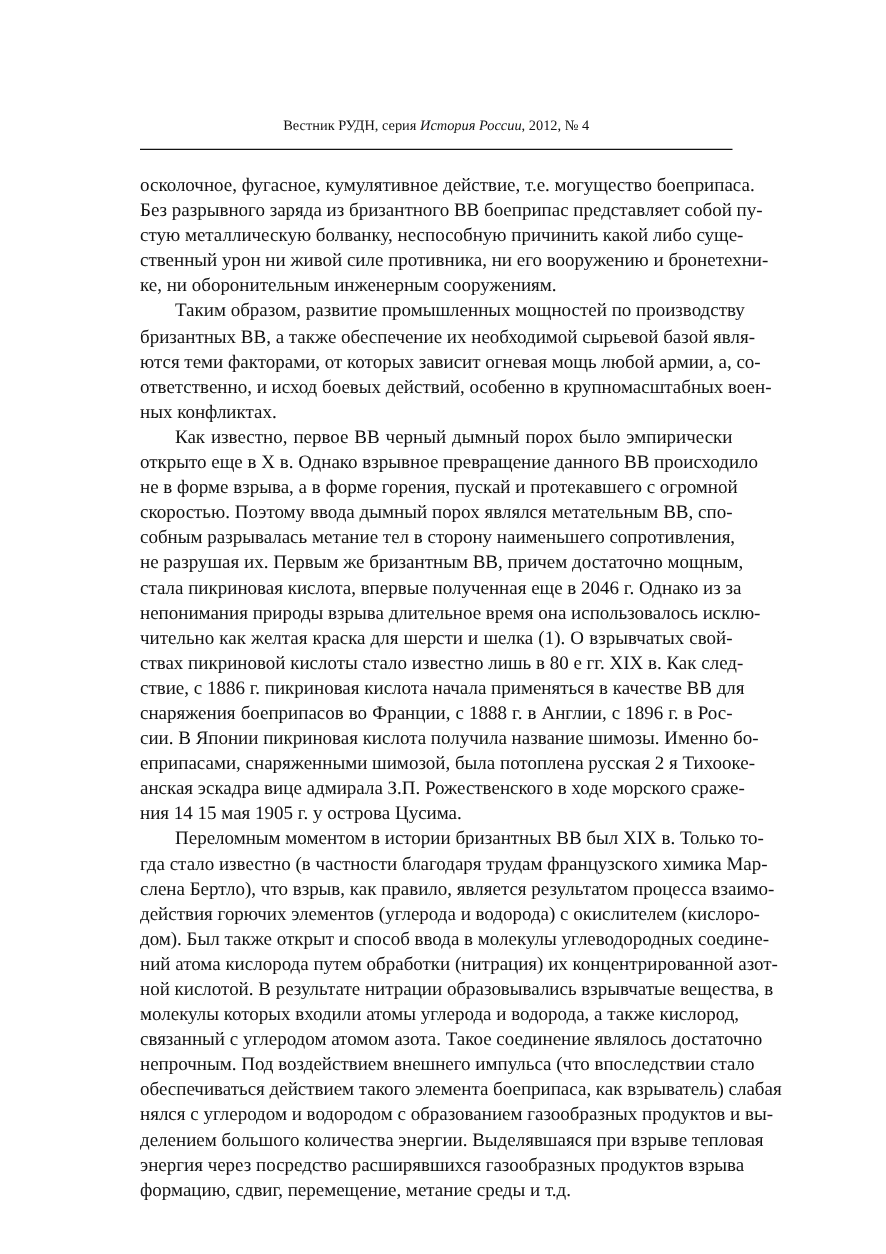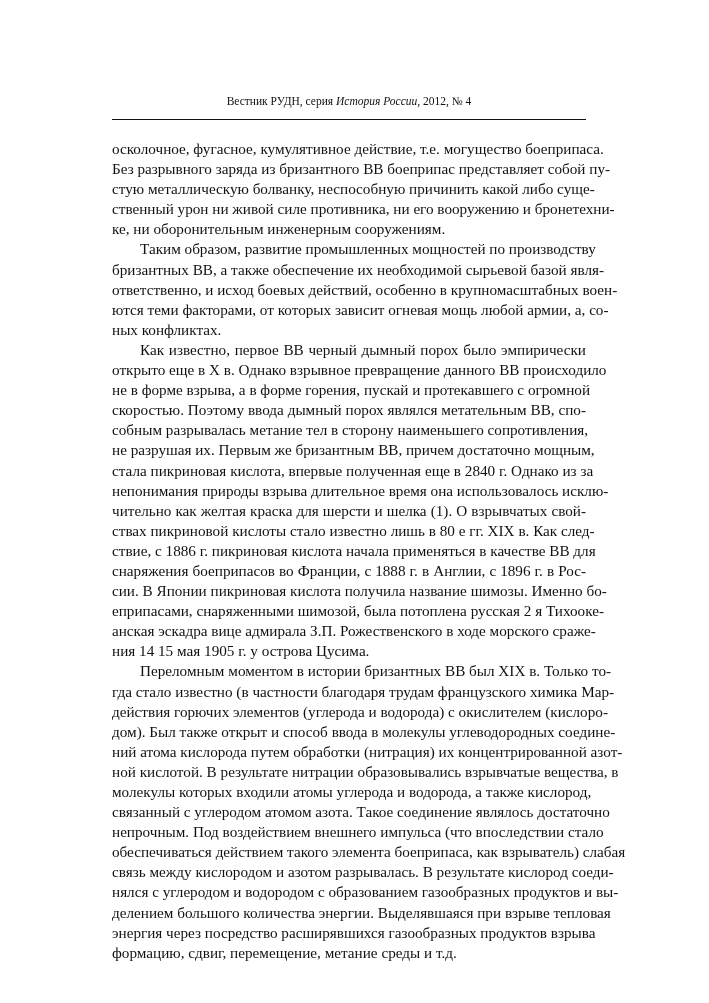--- a/index.html
+++ b/index.html
@@ -32,53 +32,53 @@
       <div>
         <span class="line">осколочное, фугасное, кумулятивное действие, т.е. могущество боеприпаса.</span>
         <span class="line">Без разрывного заряда из бризантного ВВ боеприпас представляет собой пу-</span>
         <span class="line">стую металлическую болванку, неспособную причинить какой либо суще-</span>
         <span class="line">ственный урон ни живой силе противника, ни его вооружению и бронетехни-</span>
         <span class="line last">ке, ни оборонительным инженерным сооружениям.</span>
       </div>
       <div>
         <span class="line indent">Таким образом, развитие промышленных мощностей по производству</span>
         <span class="line">бризантных ВВ, а также обеспечение их необходимой сырьевой базой явля-</span>
+        <span class="line">ются теми факторами, от которых зависит огневая мощь любой армии, а, со-</span>
         <span class="line">ответственно, и исход боевых действий, особенно в крупномасштабных воен-</span>
-        <span class="line">ются теми факторами, от которых зависит огневая мощь любой армии, а, со-</span>
         <span class="line last">ных конфликтах.</span>
       </div>
       <div>
         <span class="line indent">Как известно, первое ВВ    черный дымный порох    было эмпирически</span>
         <span class="line">открыто еще в X в. Однако взрывное превращение данного ВВ происходило</span>
         <span class="line">не в форме взрыва, а в форме горения, пускай и протекавшего с огромной</span>
         <span class="line">скоростью. Поэтому ввода дымный порох являлся метательным ВВ, спо-</span>
         <span class="line">собным разрывалась метание тел в сторону наименьшего сопротивления,</span>
         <span class="line">не разрушая их. Первым же бризантным ВВ, причем достаточно мощным,</span>
-        <span class="line">стала пикриновая кислота, впервые полученная еще в 2840 г. Однако из за</span>
+        <span class="line">стала пикриновая кислота, впервые полученная еще в 2046 г. Однако из за</span>
         <span class="line">непонимания природы взрыва длительное время она использовалось исклю-</span>
         <span class="line">чительно как желтая краска для шерсти и шелка (1). О взрывчатых свой-</span>
         <span class="line">ствах пикриновой кислоты стало известно лишь в 80 е гг. XIX в. Как след-</span>
         <span class="line">ствие, с 1886 г. пикриновая кислота начала применяться в качестве ВВ для</span>
         <span class="line">снаряжения боеприпасов во Франции, с 1888 г.    в Англии, с 1896 г.    в Рос-</span>
         <span class="line">сии. В Японии пикриновая кислота получила название шимозы. Именно бо-</span>
         <span class="line">еприпасами, снаряженными шимозой, была потоплена русская 2 я Тихооке-</span>
         <span class="line">анская эскадра вице адмирала З.П. Рожественского в ходе морского сраже-</span>
         <span class="line last">ния 14  15 мая 1905 г. у острова Цусима.</span>
       </div>
       <div>
         <span class="line indent">Переломным моментом в истории бризантных ВВ был XIX в. Только то-</span>
         <span class="line">гда стало известно (в частности благодаря трудам французского химика Мар-</span>
+        <span class="line">слена Бертло), что взрыв, как правило, является результатом процесса взаимо-</span>
         <span class="line">действия горючих элементов (углерода и водорода) с окислителем (кислоро-</span>
         <span class="line">дом). Был также открыт и способ ввода в молекулы углеводородных соедине-</span>
         <span class="line">ний атома кислорода путем обработки (нитрация) их концентрированной азот-</span>
         <span class="line">ной кислотой. В результате нитрации образовывались взрывчатые вещества, в</span>
         <span class="line">молекулы которых входили атомы углерода и водорода, а также кислород,</span>
         <span class="line">связанный с углеродом атомом азота. Такое соединение являлось достаточно</span>
         <span class="line">непрочным. Под воздействием внешнего импульса (что впоследствии стало</span>
         <span class="line">обеспечиваться действием такого элемента боеприпаса, как взрыватель) слабая</span>
-        <span class="line">связь между кислородом и азотом разрывалась. В результате кислород соеди-</span>
         <span class="line">нялся с углеродом и водородом с образованием газообразных продуктов и вы-</span>
         <span class="line">делением большого количества энергии. Выделявшаяся при взрыве тепловая</span>
         <span class="line">энергия через посредство расширявшихся газообразных продуктов взрыва</span>
         <span class="line last">формацию, сдвиг, перемещение, метание среды и т.д.</span>
       </div>
     </div>
 </div>
 
 </body></html>

